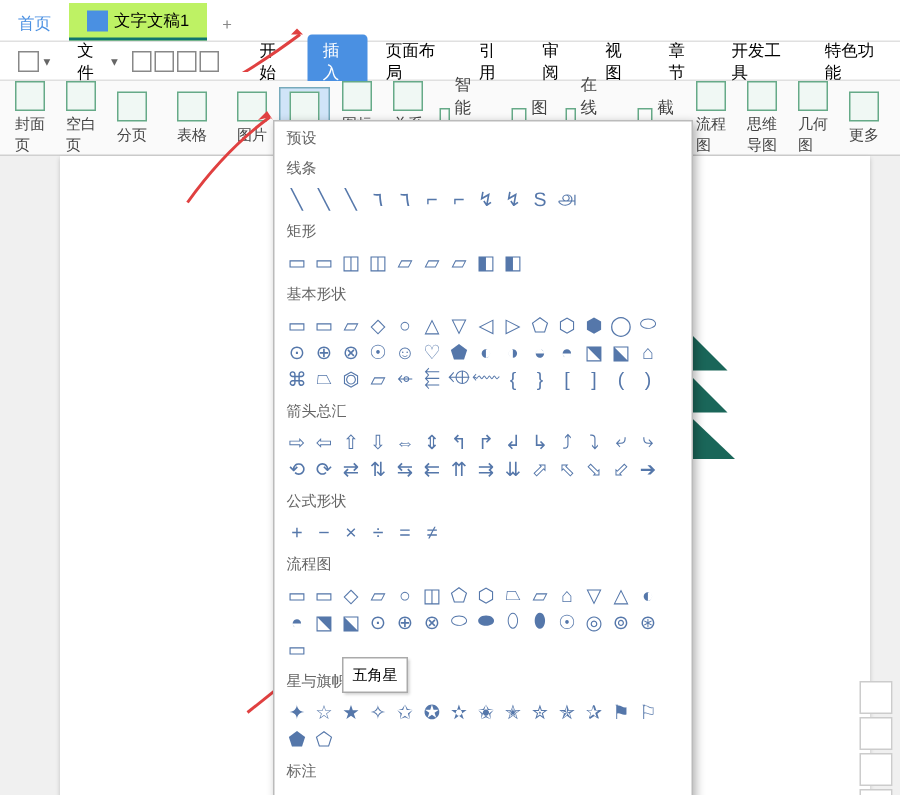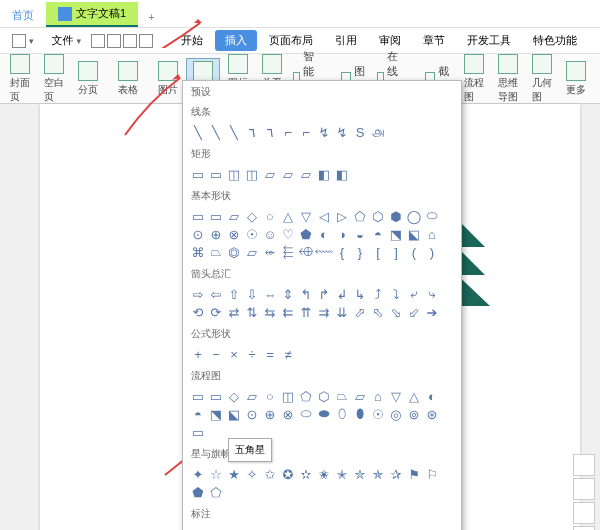--- a/index.html
+++ b/index.html
@@ -66,20 +66,21 @@
   <span class="icn"></span>
   <span class="icn"></span>
   <span class="icn"></span>
   <span class="icn"></span>
   <div style="width:14px"></div>
   <div class="mtab">开始</div>
   <div class="mtab active">插入</div>
   <div class="mtab">页面布局</div>
   <div class="mtab">引用</div>
   <div class="mtab">审阅</div>
+  <div class="mtab">视图</div>
   <div class="mtab">章节</div>
   <div class="mtab">开发工具</div>
   <div class="mtab">特色功能</div>
 </div>
 
 <div class="toolbar">
   <div class="tbgrp">
       <div class="ic"></div>
       <div class="lbl">封面页</div>
     </div>

